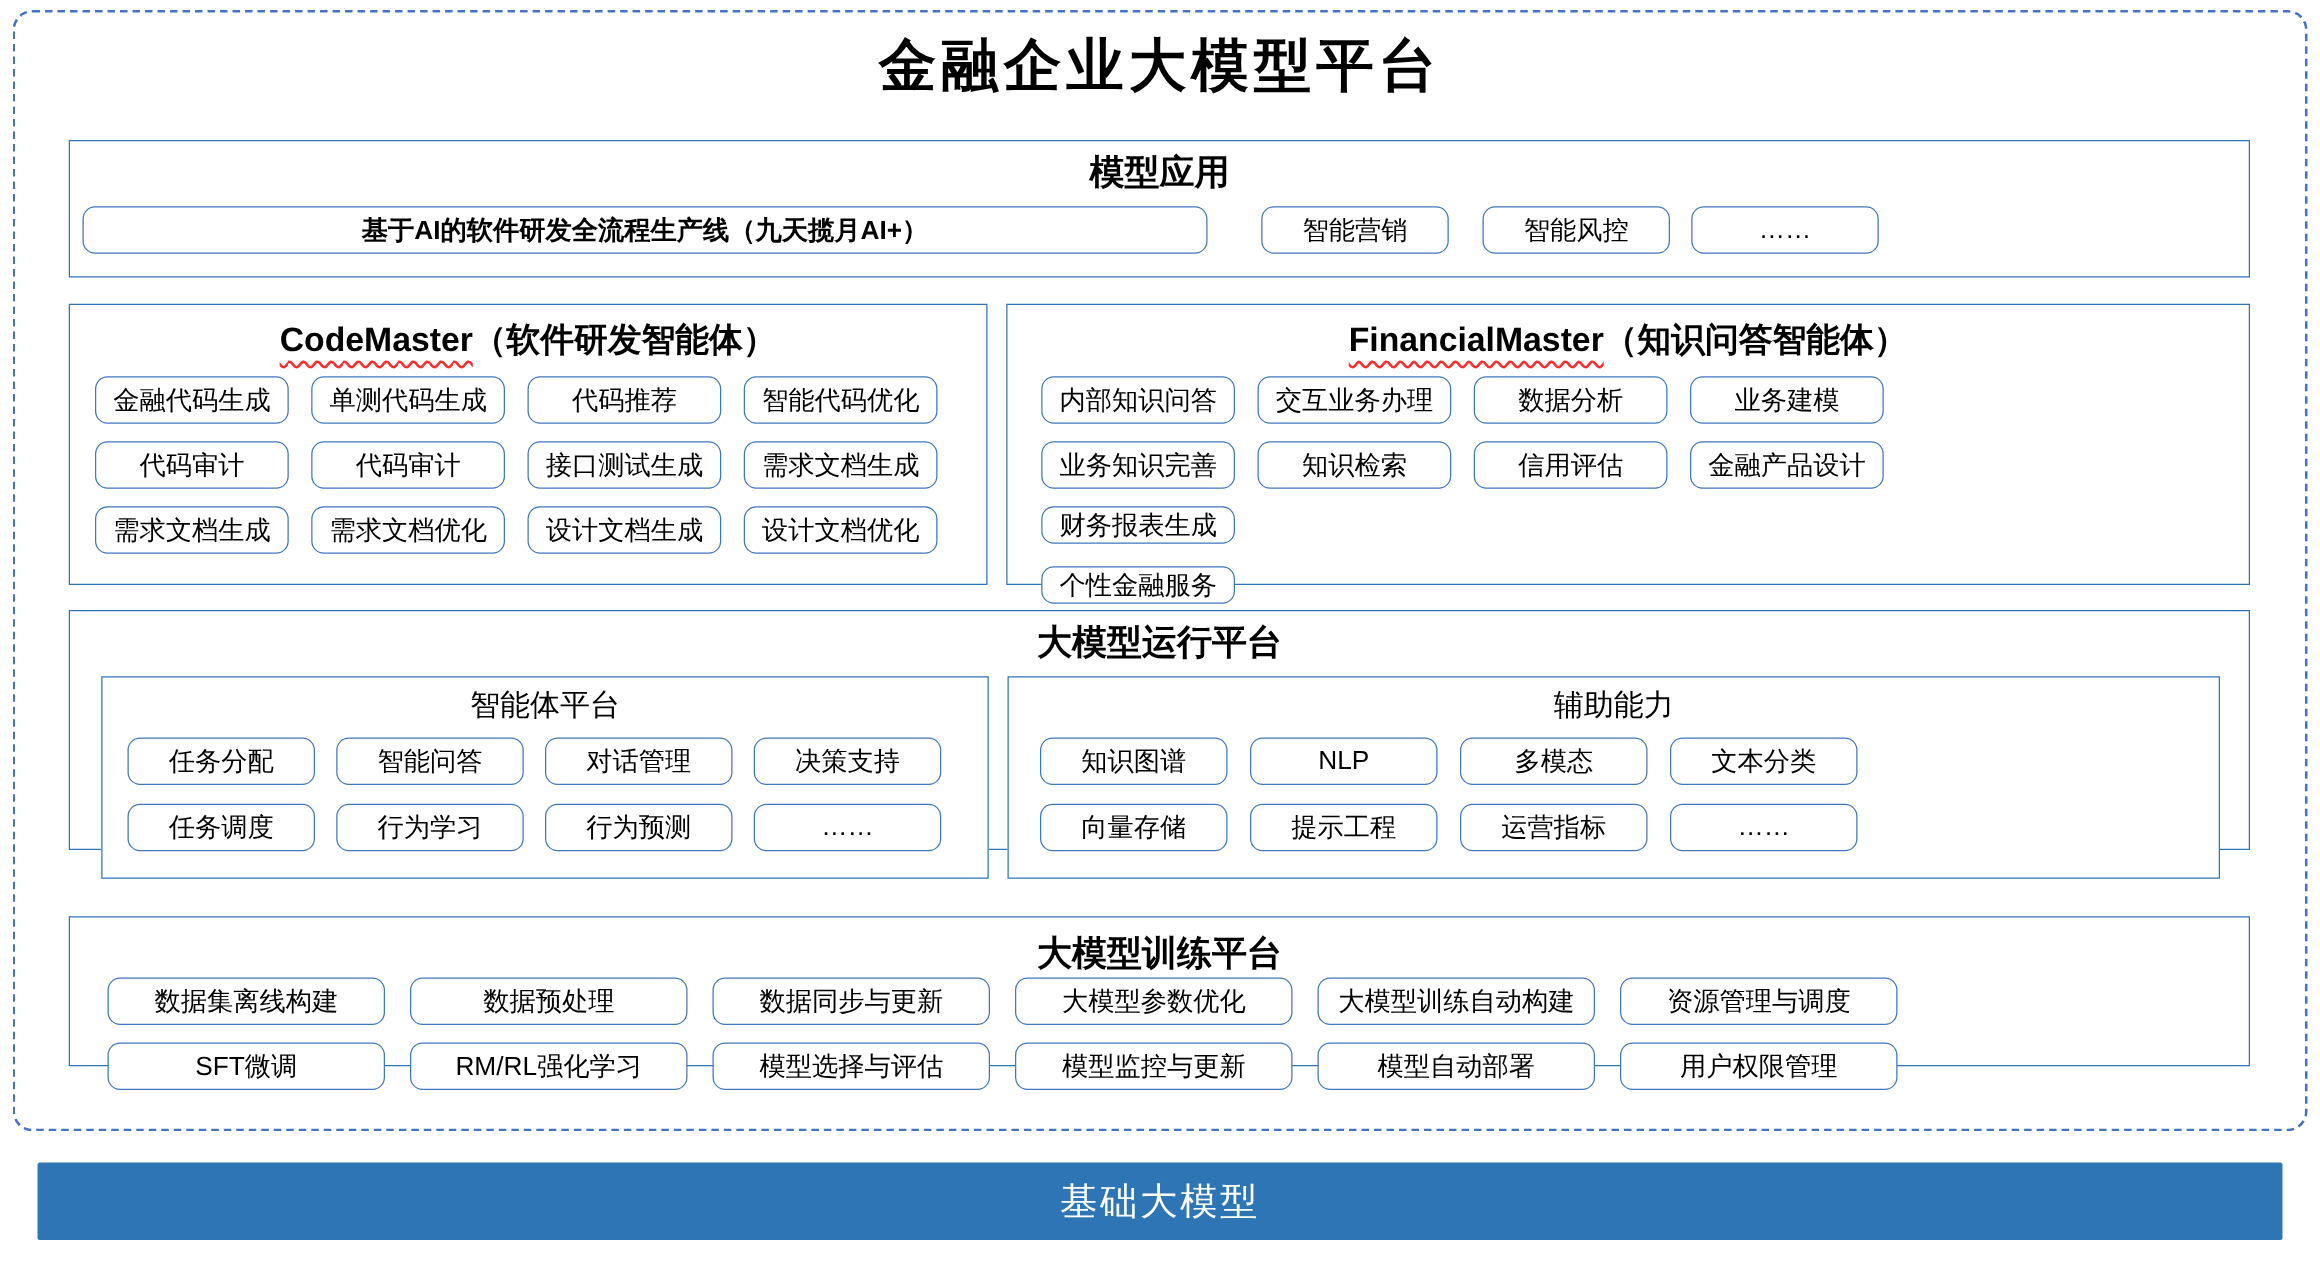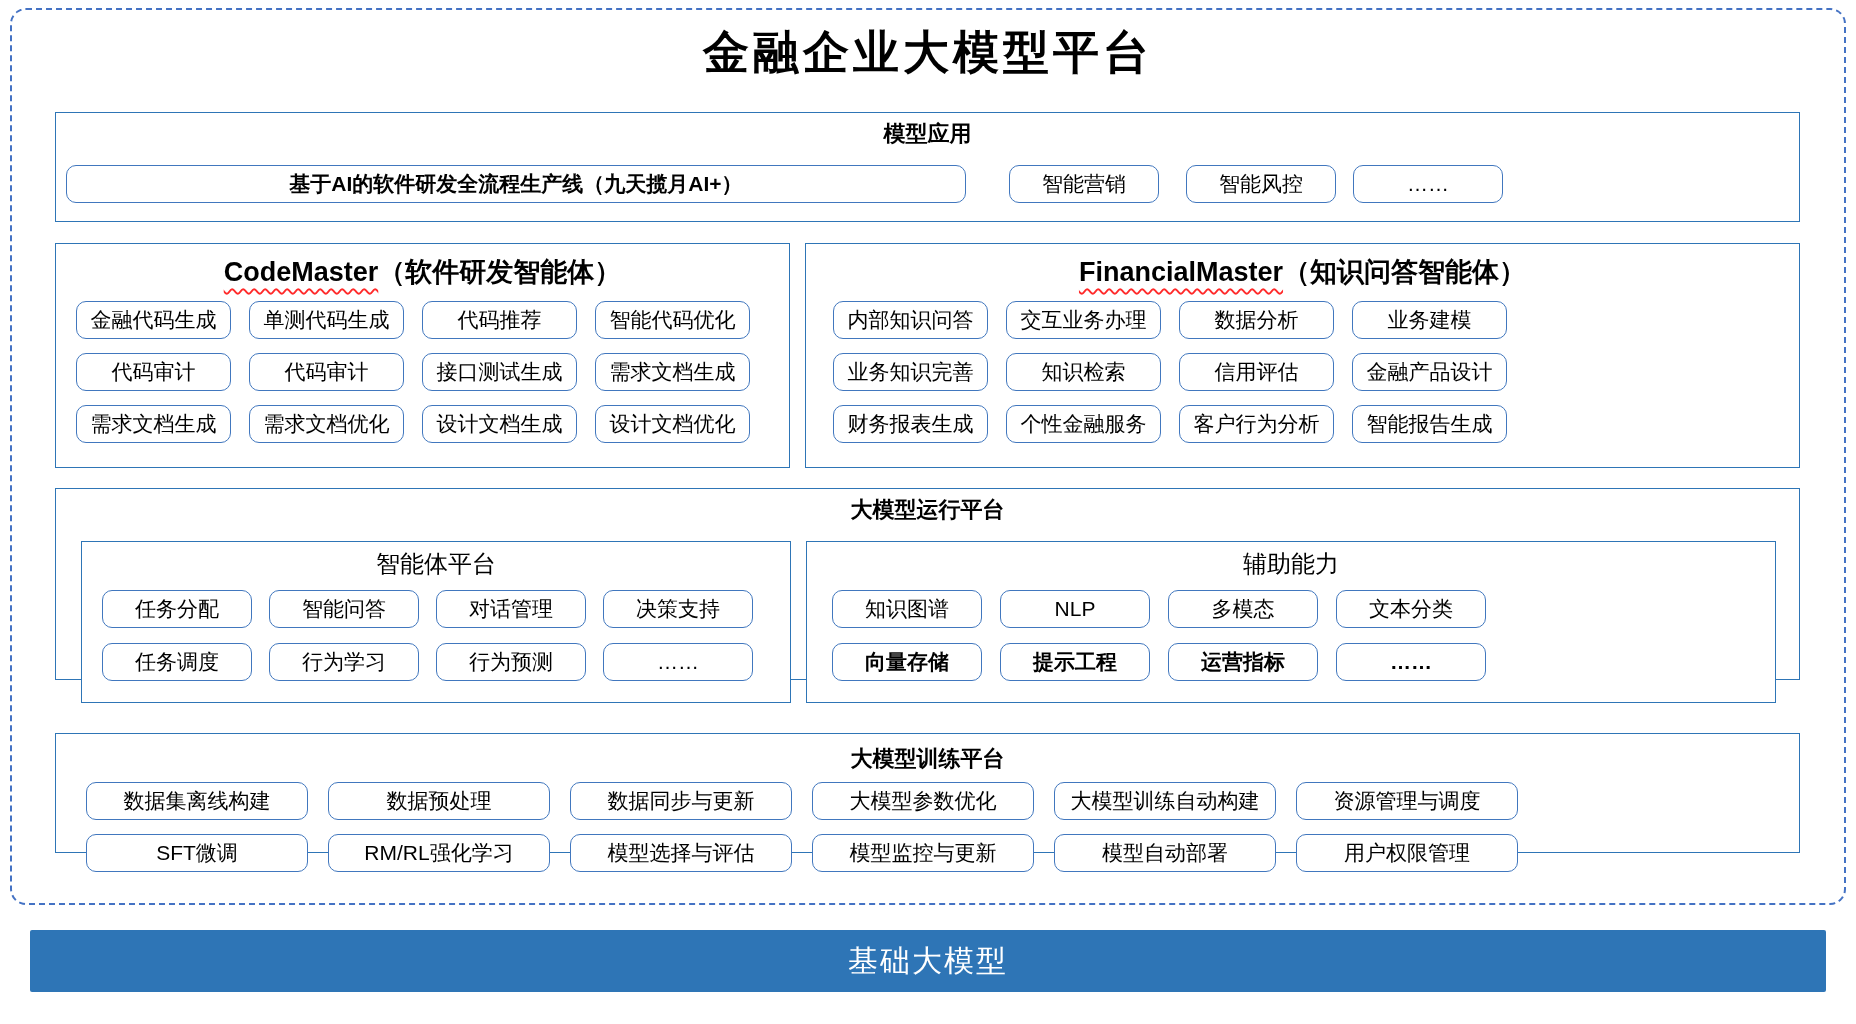--- a/index.html
+++ b/index.html
@@ -16,21 +16,21 @@
     position:absolute; left:0; top:22px; width:100%; text-align:center;
     font-family:"DejaVu Serif","Liberation Serif",serif;
     font-size:46px; font-weight:700; letter-spacing:4px;
   }
   .sec {
     position:absolute; left:55px; width:1745px;
     border:1.5px solid #2e75b6; background:#fff;
   }
   .sec-h {
     position:absolute; left:0; top:6px; width:100%; text-align:center;
-    font-size:22px; font-weight:700;
+    font-size:28px; font-weight:700;
   }
   #s1 { top:112px; height:110px; }
   #s2-cm { position:absolute; left:55px; top:243px; width:735px; height:225px;
            border:1.5px solid #2e75b6; background:#fff; }
   #s2-fm { position:absolute; left:805px; top:243px; width:995px; height:225px;
            border:1.5px solid #2e75b6; background:#fff; }
   #s3 { top:488px; height:192px; }
   #s4 { top:733px; height:120px; }
   .panel-h {
     position:absolute; left:0; top:10px; width:100%; text-align:center;
@@ -115,21 +115,21 @@
       <div class="box w155">交互业务办理</div>
       <div class="box w155">数据分析</div>
       <div class="box w155">业务建模</div>
     </div>
     <div class="row" style="left:27px; top:109px;">
       <div class="box w155">业务知识完善</div>
       <div class="box w155">知识检索</div>
       <div class="box w155">信用评估</div>
       <div class="box w155">金融产品设计</div>
     </div>
-    <div class="row" style="left:27px; top:161px;">
+    <div class="row" style="left:27px; top:161px;flex-direction:column;">
       <div class="box w155">财务报表生成</div>
       <div class="box w155">个性金融服务</div>
       <div class="box w155">客户行为分析</div>
       <div class="box w155">智能报告生成</div>
     </div>
   </div>
 
   <div class="sec" id="s3">
     <div class="sec-h">大模型运行平台</div>
 
@@ -150,21 +150,21 @@
     </div>
 
     <div class="subpanel" style="left:750px; top:52px; width:970px; height:162px;">
       <div class="subpanel-h">辅助能力</div>
       <div class="row" style="left:25px; top:48px;">
         <div class="box w150">知识图谱</div>
         <div class="box w150">NLP</div>
         <div class="box w150">多模态</div>
         <div class="box w150">文本分类</div>
       </div>
-      <div class="row" style="left:25px; top:101px;font-weight:bold;">
+      <div class="row" style="left:25px; top:101px;">
         <div class="box w150">向量存储</div>
         <div class="box w150">提示工程</div>
         <div class="box w150">运营指标</div>
         <div class="box w150">……</div>
       </div>
     </div>
   </div>
 
   <div class="sec" id="s4">
     <div class="sec-h" style="top:10px;">大模型训练平台</div>

